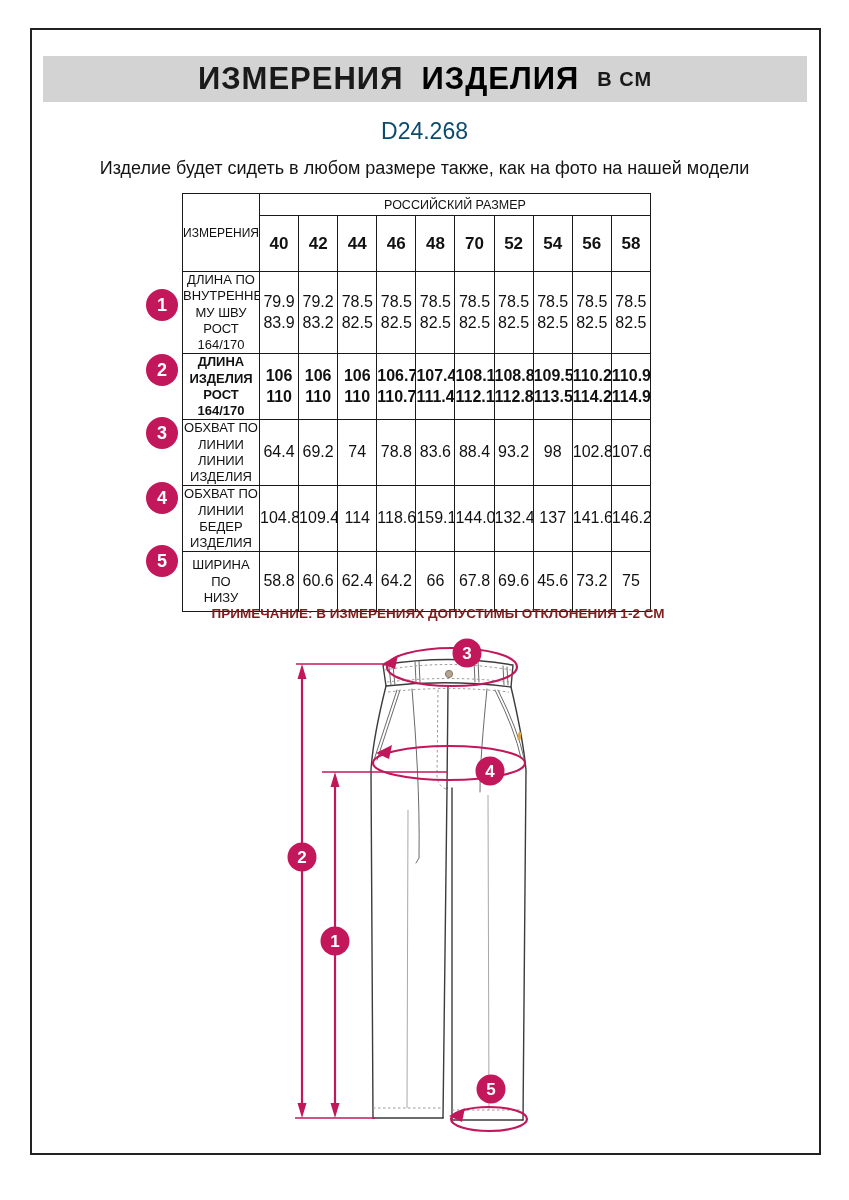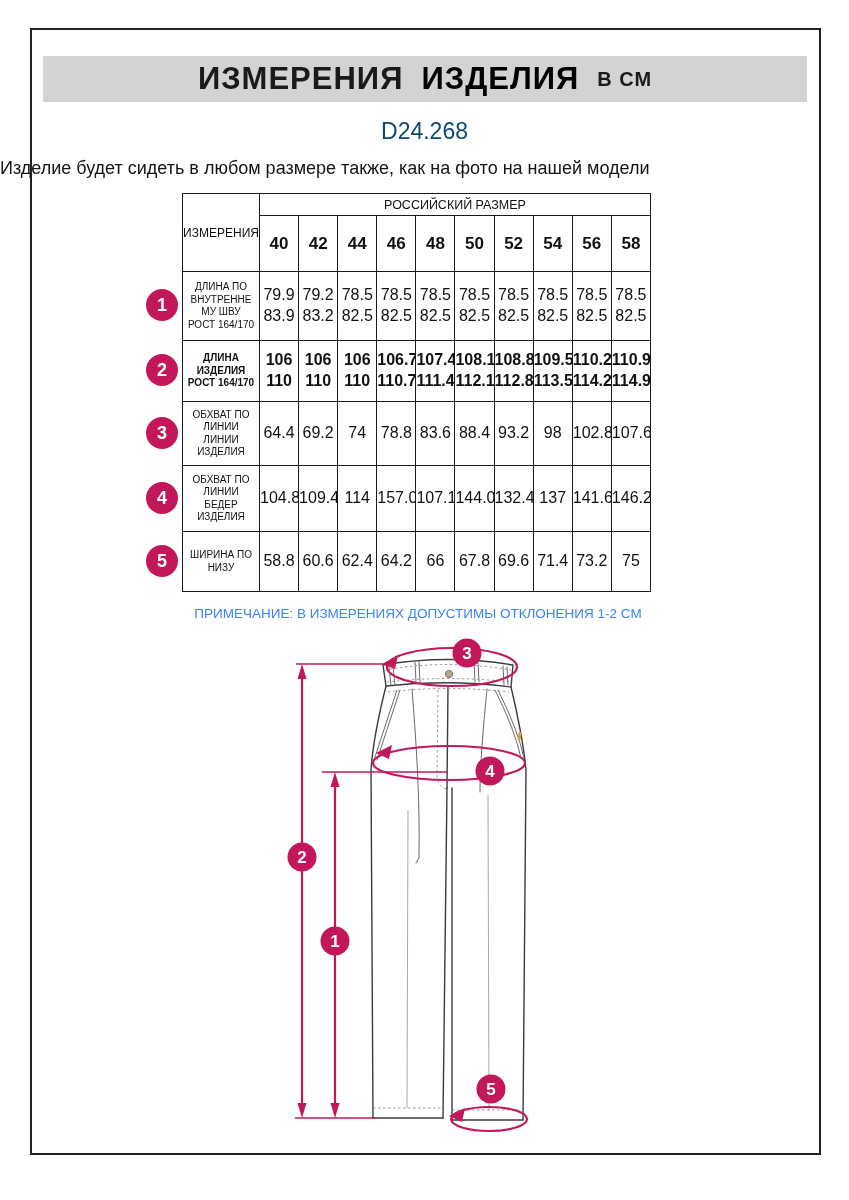--- a/index.html
+++ b/index.html
@@ -18,44 +18,44 @@
     gap:18px;
   }
   .title-main{font-size:31px;font-weight:700;letter-spacing:1px;color:#1a1a1a;}
   .title-strong{font-size:31px;font-weight:800;letter-spacing:1px;color:#000;}
   .title-unit{font-size:20px;font-weight:700;color:#1a1a1a;margin-top:0;letter-spacing:1px;}
   .article{
     position:absolute;left:0;top:118px;width:849px;text-align:center;
     font-size:23px;font-weight:500;color:#0c4a6e;
   }
   .subtitle{
-    position:absolute;left:0;top:158px;width:849px;
+    position:absolute;left:0;top:158px;width:849px;text-align:center;
     font-size:18px;color:#141414;
   }
   table.size-table{
     position:absolute;left:182px;top:193px;width:468px;
     border-collapse:collapse;table-layout:fixed;
   }
   table.size-table td{
     border:1px solid #1a1a1a;text-align:center;vertical-align:middle;
     padding:0;overflow:hidden;
   }
   td.measure-h{font-size:12px;}
   td.size-group{font-size:12.5px;height:21px;}
   td.size-cell{font-size:17px;font-weight:700;height:55px;}
-  td.row-label{font-size:10px;line-height:1.25;}
+  td.row-label{font-size:13px;line-height:1.25;}
   td.val{font-size:16px;line-height:1.3;}
   .badge{
     position:absolute;width:32px;height:32px;border-radius:50%;
     display:flex;align-items:center;justify-content:center;
     color:#fff;font-size:18px;font-weight:700;
   }
   .note{
-    position:absolute;left:168px;top:606px;width:500px;text-align:center;
-    font-size:13.5px;font-weight:400;color:#3b82f6;
+    position:absolute;left:188px;top:606px;width:500px;text-align:center;
+    font-size:13.5px;font-weight:700;color:#7f1d1d;
   }
   .drawing{position:absolute;left:270px;top:630px;}
 </style>
 </head>
 <body>
 
 <div class="frame"></div>
 
 <div class="titlebar">
   <span class="title-main">ИЗМЕРЕНИЯ</span>
@@ -84,21 +84,21 @@
       <tr>
         <td class="measure-h" rowspan="2">ИЗМЕРЕНИЯ</td>
         <td class="size-group" colspan="10">РОССИЙСКИЙ РАЗМЕР</td>
       </tr>
       <tr>
         <td class="size-cell">40</td>
         <td class="size-cell">42</td>
         <td class="size-cell">44</td>
         <td class="size-cell">46</td>
         <td class="size-cell">48</td>
-        <td class="size-cell">50</td>
+        <td class="size-cell">70</td>
         <td class="size-cell">52</td>
         <td class="size-cell">54</td>
         <td class="size-cell">56</td>
         <td class="size-cell">58</td>
       </tr>
       <tr style="height: 69px;">
         <td class="row-label">
           <div>ДЛИНА ПО</div>
           <div>ВНУТРЕННЕ</div>
           <div>МУ ШВУ</div>
@@ -240,24 +240,24 @@
         <td class="val">
           <div>104.8</div>
         </td>
         <td class="val">
           <div>109.4</div>
         </td>
         <td class="val">
           <div>114</div>
         </td>
         <td class="val">
-          <div>157.0</div>
-        </td>
-        <td class="val">
-          <div>107.1</div>
+          <div>118.6</div>
+        </td>
+        <td class="val">
+          <div>159.1</div>
         </td>
         <td class="val">
           <div>144.0</div>
         </td>
         <td class="val">
           <div>132.4</div>
         </td>
         <td class="val">
           <div>137</div>
         </td>
@@ -288,21 +288,21 @@
         <td class="val">
           <div>66</div>
         </td>
         <td class="val">
           <div>67.8</div>
         </td>
         <td class="val">
           <div>69.6</div>
         </td>
         <td class="val">
-          <div>71.4</div>
+          <div>45.6</div>
         </td>
         <td class="val">
           <div>73.2</div>
         </td>
         <td class="val">
           <div>75</div>
         </td>
       </tr>
     </tbody>
 </table>

